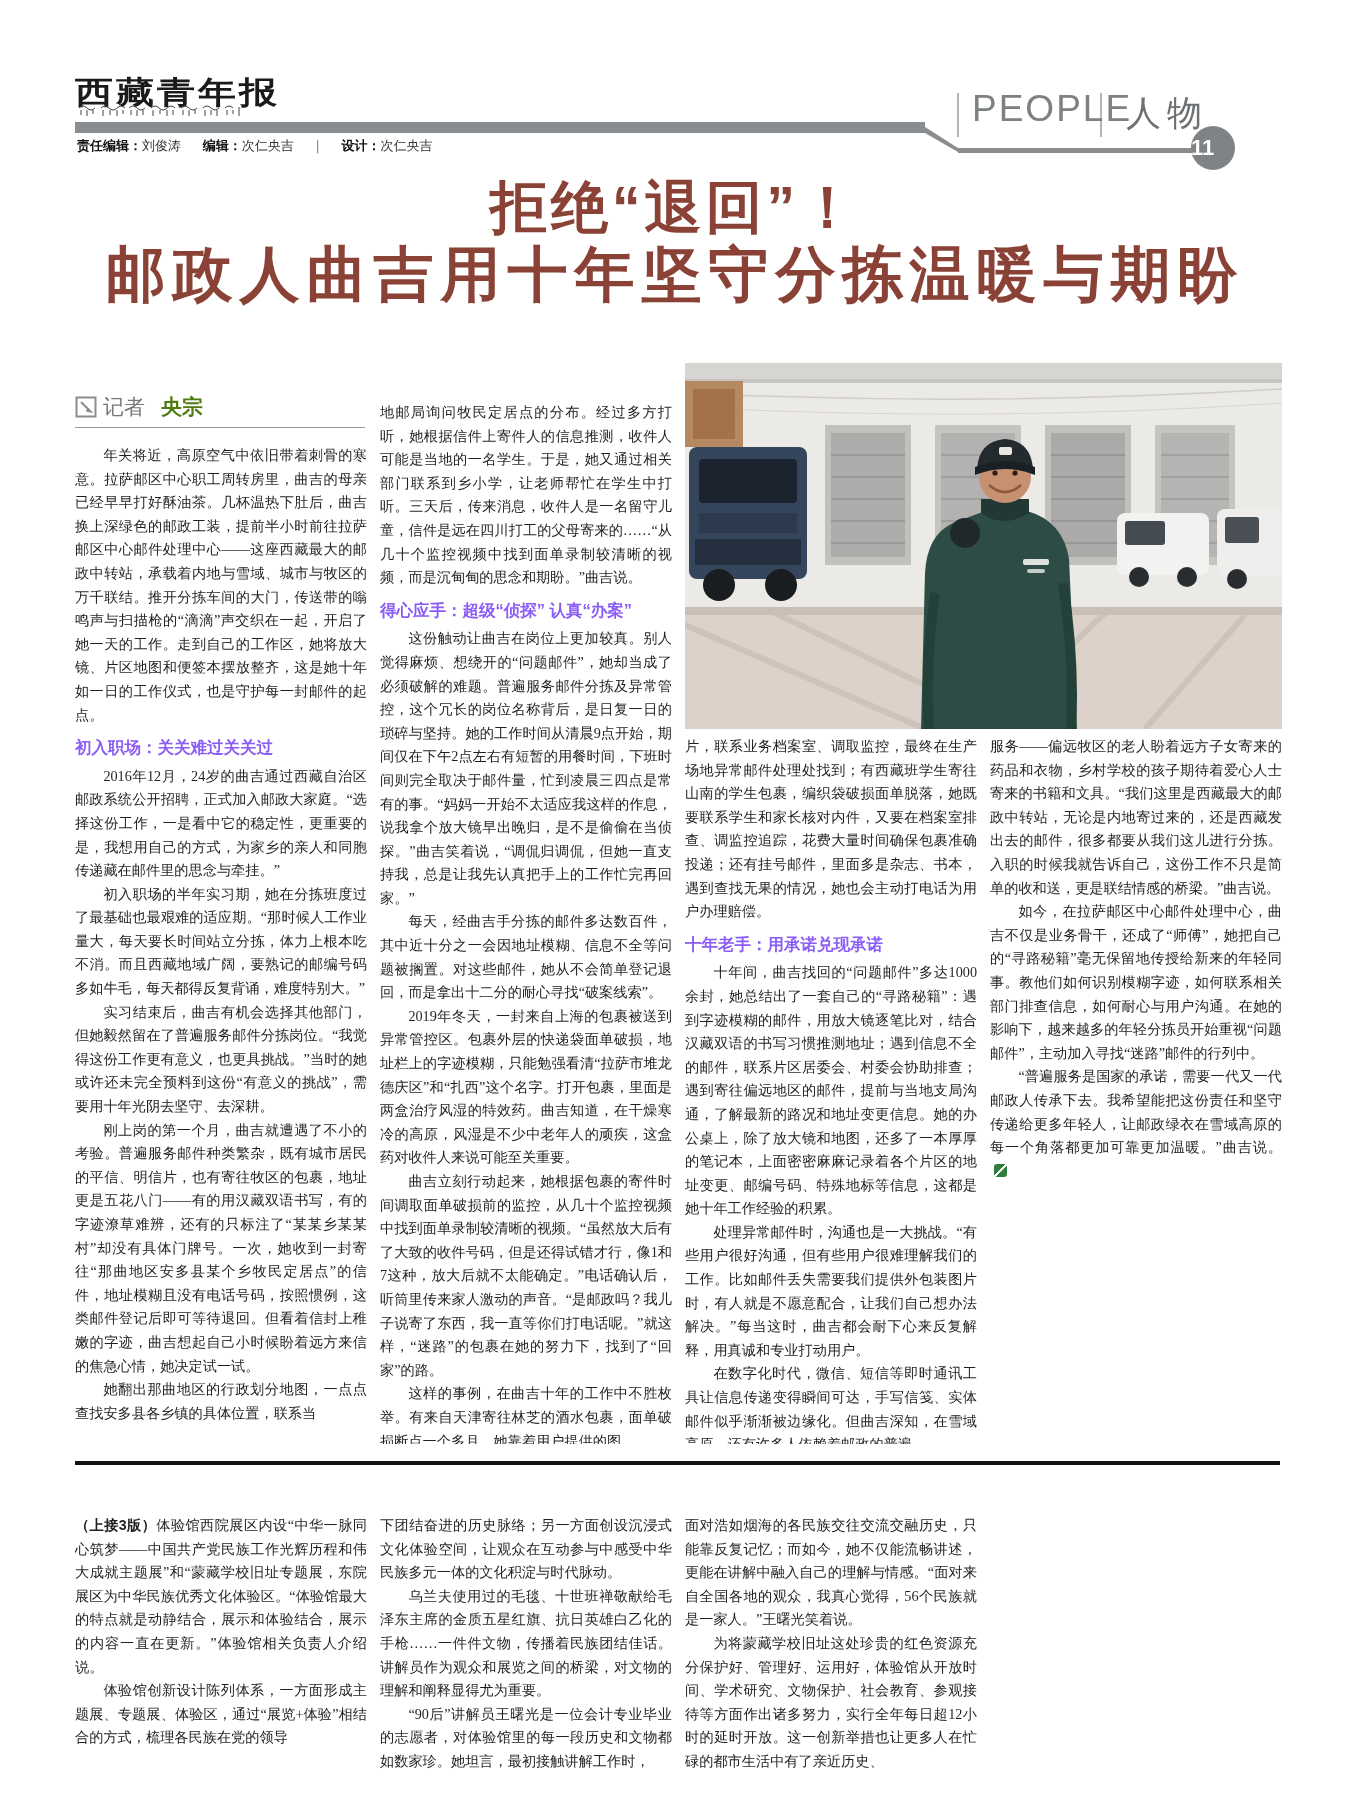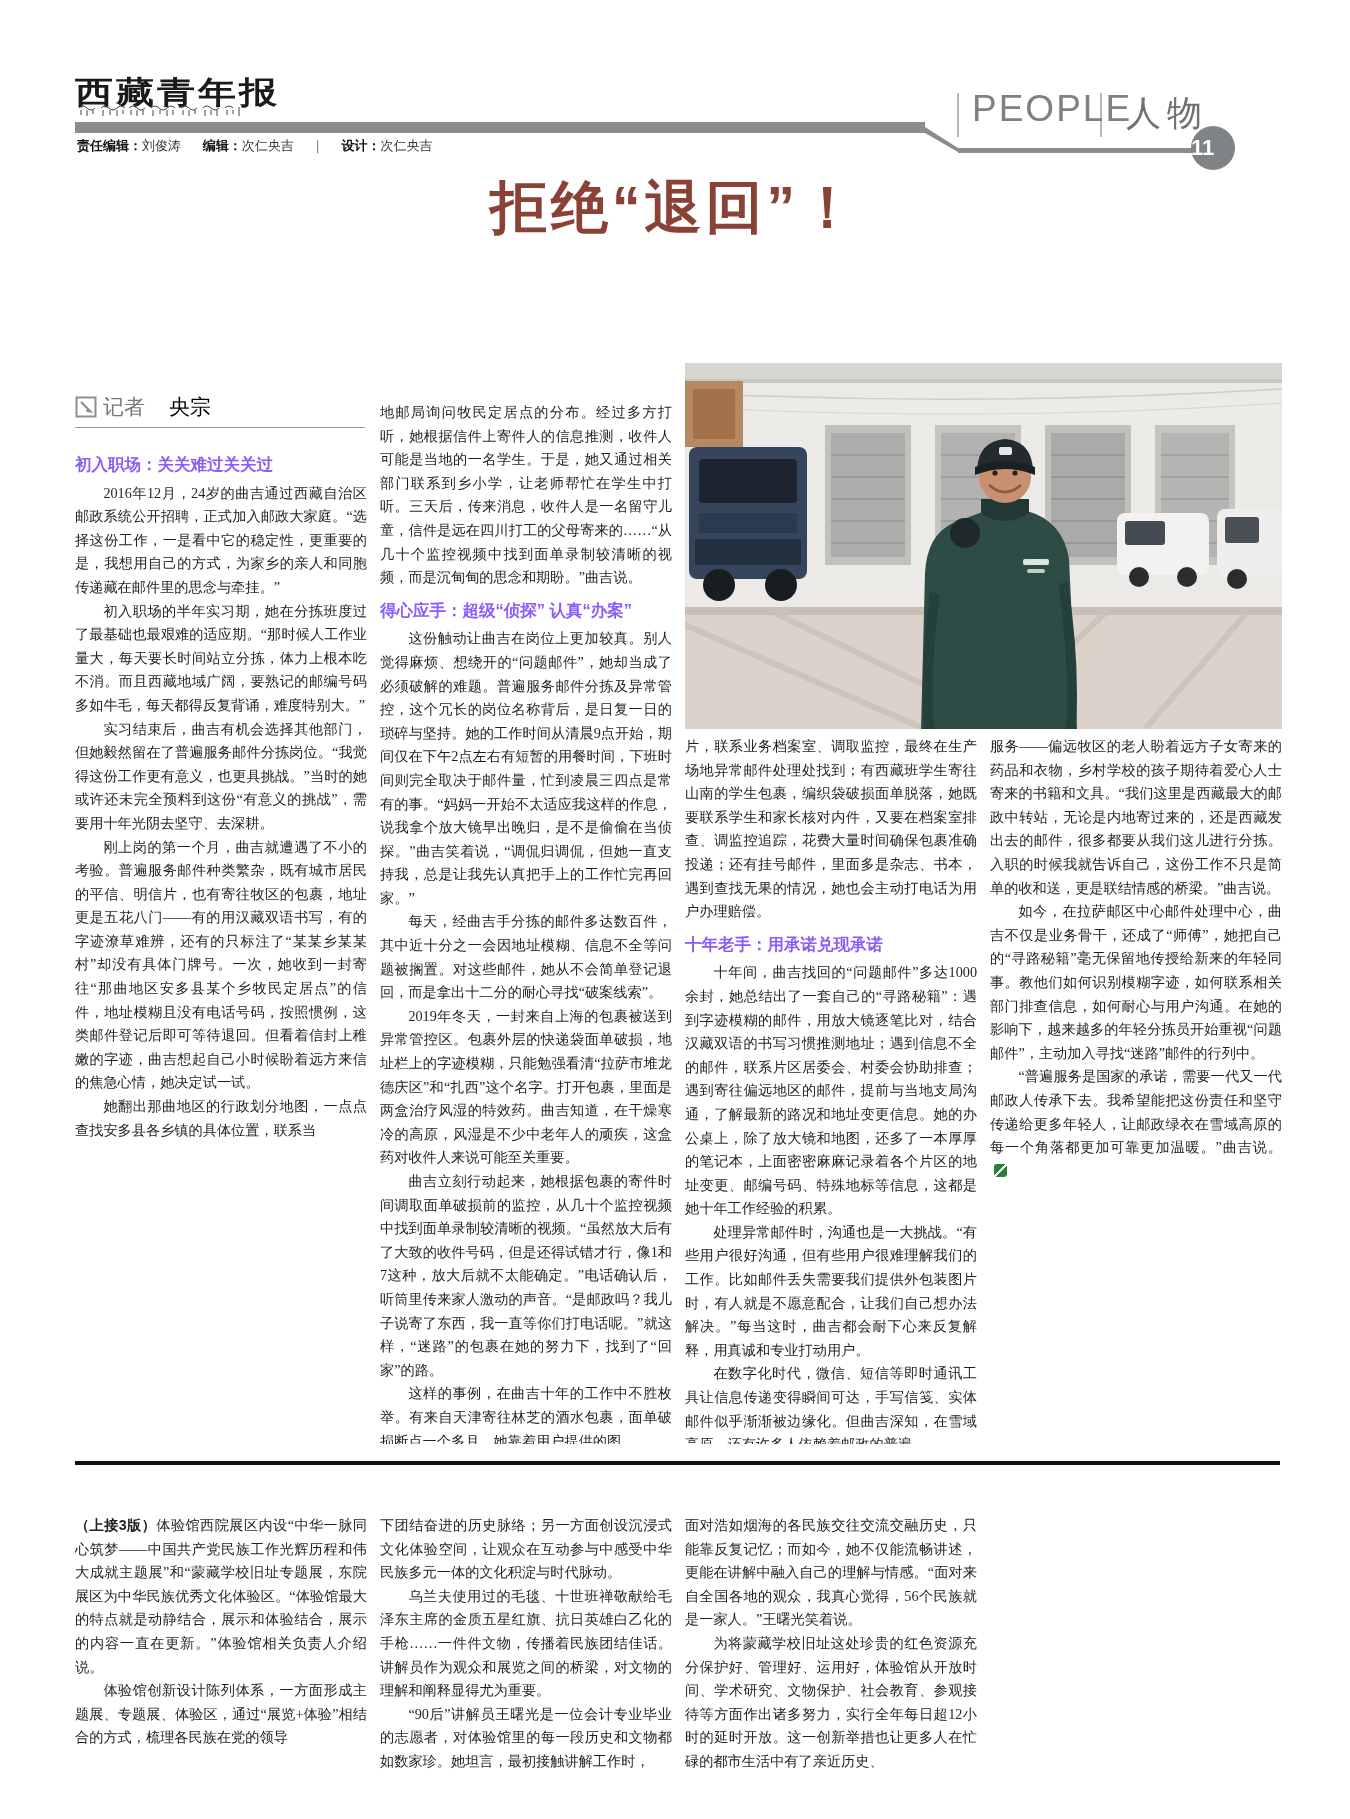--- a/index.html
+++ b/index.html
@@ -23,21 +23,21 @@
 
   
   .hl{position:absolute;left:0;width:1350px;text-align:center;font-family:"Liberation Sans",sans-serif;
       font-weight:900;color:#8a4236;line-height:1.05;}
   .hl1{top:178px;font-size:57px;letter-spacing:4px;}
   .hl2{top:243px;font-size:60px;letter-spacing:7px;}
 
   
   .byline{position:absolute;left:75px;top:393px;width:290px;height:34px;border-bottom:1px solid #999;
           font-family:"Liberation Sans",sans-serif;font-size:21px;color:#777;}
-  .byline .who{color:#000000;font-weight:normal;margin-left:24px;}
+  .byline .who{color:#4d7c0f;font-weight:bold;margin-left:16px;}
   .byline svg{vertical-align:-4px;margin-right:6px;}
 
   
   .col{position:absolute;width:292px;overflow:hidden;font-size:14.2px;line-height:23.6px;text-align:justify;color:#1f1f1f;}
   .col p{margin:0;text-indent:2em;}
   .col p.cont{text-indent:0;}
   .col p b.lead{font-family:"Liberation Sans",sans-serif;}
   .col h3{margin:9px 0 5px 0;font-family:"Liberation Sans",sans-serif;font-size:16.5px;font-weight:bold;color:#8b5cf6;
           text-indent:0;letter-spacing:0;}
   #m-col1{left:75px;top:444px;height:1000px;}
@@ -92,20 +92,21 @@
 
   <div class="credits">
     <b>责任编辑：</b><span>刘俊涛</span>
     <span style="margin-left:18px"></span>
     <b>编辑：</b><span>次仁央吉</span>
     <span class="sep">｜</span>
     <b>设计：</b><span>次仁央吉</span>
   </div>
 
   <div class="hl hl1">拒绝“退回”！</div>
+  <div class="hl hl2">邮政人曲吉用十年坚守分拣温暖与期盼</div>
 
   <div class="byline">
     <svg width="22" height="22" viewBox="0 0 22 22">
       <rect x="1.5" y="1.5" width="19" height="19" fill="none" stroke="#8a8d8f" stroke-width="2"></rect>
       <path d="M6,6 L14,14 M14,14 L15.5,15.5 L11.5,14.8 Z" stroke="#8a8d8f" stroke-width="2" fill="#8a8d8f"></path>
     </svg><span>记者</span><span class="who">央宗</span>
   </div>
 
   <svg class="photo" viewBox="0 0 597 366" preserveAspectRatio="none">
 
@@ -183,20 +184,21 @@
       <path d="M292,106 Q294,78 320,76 Q346,78 348,106 Q320,96 292,106 Z" fill="#232b2e"></path>
       <path d="M290,104 Q320,92 350,104 L350,112 Q320,100 290,112 Z" fill="#1a2124"></path>
       <rect x="314" y="84" width="13" height="8" rx="2" fill="#e8e6e2"></rect>
 
       <rect x="338" y="196" width="26" height="6" rx="2" fill="#dfe3df"></rect>
       <rect x="342" y="206" width="18" height="4" rx="2" fill="#c3ccc5"></rect>
     </g>
   </svg>
 
   <div class="col" id="m-col1">
+      <p>年关将近，高原空气中依旧带着刺骨的寒意。拉萨邮区中心职工周转房里，曲吉的母亲已经早早打好酥油茶。几杯温热下肚后，曲吉换上深绿色的邮政工装，提前半小时前往拉萨邮区中心邮件处理中心——这座西藏最大的邮政中转站，承载着内地与雪域、城市与牧区的万千联结。推开分拣车间的大门，传送带的嗡鸣声与扫描枪的“滴滴”声交织在一起，开启了她一天的工作。走到自己的工作区，她将放大镜、片区地图和便签本摆放整齐，这是她十年如一日的工作仪式，也是守护每一封邮件的起点。</p>
       <h3>初入职场：关关难过关关过</h3>
       <p>2016年12月，24岁的曲吉通过西藏自治区邮政系统公开招聘，正式加入邮政大家庭。“选择这份工作，一是看中它的稳定性，更重要的是，我想用自己的方式，为家乡的亲人和同胞传递藏在邮件里的思念与牵挂。”</p>
       <p>初入职场的半年实习期，她在分拣班度过了最基础也最艰难的适应期。“那时候人工作业量大，每天要长时间站立分拣，体力上根本吃不消。而且西藏地域广阔，要熟记的邮编号码多如牛毛，每天都得反复背诵，难度特别大。”</p>
       <p>实习结束后，曲吉有机会选择其他部门，但她毅然留在了普遍服务邮件分拣岗位。“我觉得这份工作更有意义，也更具挑战。”当时的她或许还未完全预料到这份“有意义的挑战”，需要用十年光阴去坚守、去深耕。</p>
       <p>刚上岗的第一个月，曲吉就遭遇了不小的考验。普遍服务邮件种类繁杂，既有城市居民的平信、明信片，也有寄往牧区的包裹，地址更是五花八门——有的用汉藏双语书写，有的字迹潦草难辨，还有的只标注了“某某乡某某村”却没有具体门牌号。一次，她收到一封寄往“那曲地区安多县某个乡牧民定居点”的信件，地址模糊且没有电话号码，按照惯例，这类邮件登记后即可等待退回。但看着信封上稚嫩的字迹，曲吉想起自己小时候盼着远方来信的焦急心情，她决定试一试。</p>
       <p>她翻出那曲地区的行政划分地图，一点点查找安多县各乡镇的具体位置，联系当</p>
     </div>
   <div class="col" id="m-col2">
       <p class="cont">地邮局询问牧民定居点的分布。经过多方打听，她根据信件上寄件人的信息推测，收件人可能是当地的一名学生。于是，她又通过相关部门联系到乡小学，让老师帮忙在学生中打听。三天后，传来消息，收件人是一名留守儿童，信件是远在四川打工的父母寄来的……“从几十个监控视频中找到面单录制较清晰的视频，而是沉甸甸的思念和期盼。”曲吉说。</p>
       <h3>得心应手：超级“侦探” 认真“办案”</h3>

